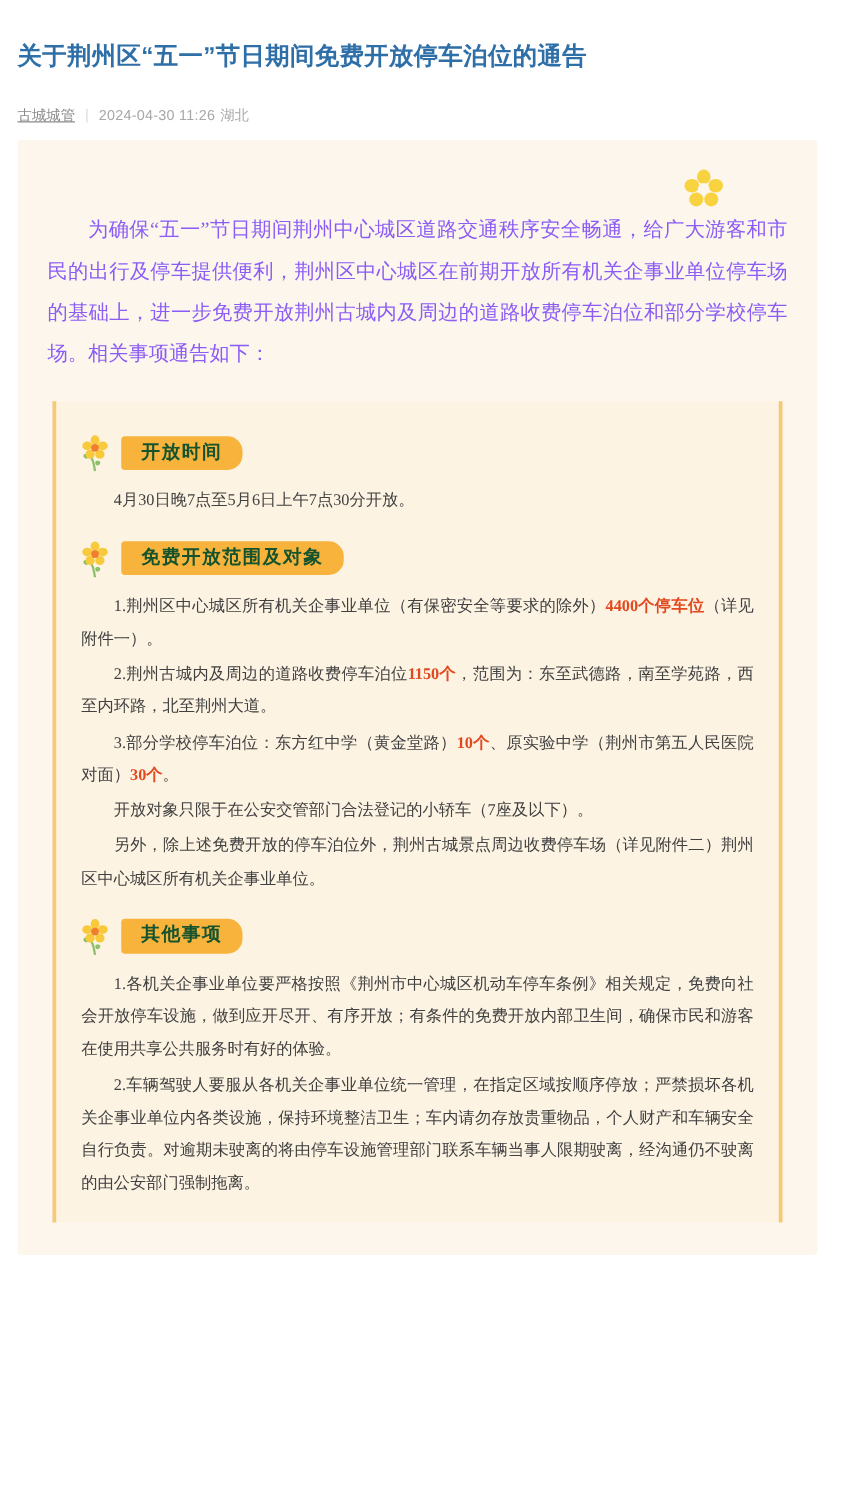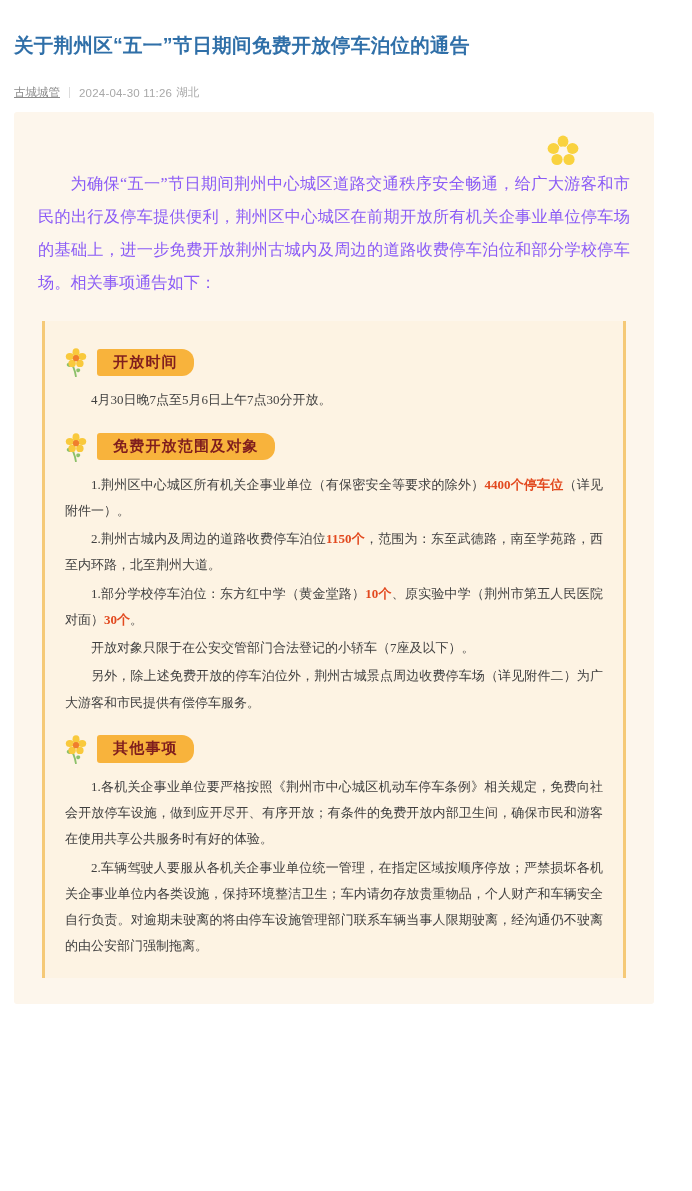--- a/index.html
+++ b/index.html
@@ -95,21 +95,21 @@
   }
   .flower-bullet {
     width: 26px;
     height: 30px;
     flex: 0 0 26px;
     margin-right: 8px;
   }
   .section-label {
     display: inline-block;
     background: #f8b33c;
-    color: #7f1d1d;
+    color: #14532d;
     font-family: "Liberation Sans", "DejaVu Sans", sans-serif;
     font-weight: bold;
     font-size: 15px;
     letter-spacing: 1.2px;
     padding: 5px 16px 6px 16px;
     border-radius: 3px 12px 12px 3px;
     line-height: 1.1;
   }
 
   .para {
@@ -202,24 +202,24 @@
         <span class="section-label">免费开放范围及对象</span>
       </div>
 
       <p class="para">
         <span>1.荆州区中心城区所有机关企事业单位（有保密安全等要求的除外）</span><span class="hl">4400个停车位</span><span>（详见附件一）。</span>
       </p>
       <p class="para tight">
         <span>2.荆州古城内及周边的道路收费停车泊位</span><span class="hl">1150个</span><span>，范围为：东至武德路，南至学苑路，西至内环路，北至荆州大道。</span>
       </p>
       <p class="para tight">
-        <span>1.部分学校停车泊位：东方红中学（黄金堂路）</span><span class="hl">10个</span><span>、原实验中学（荆州市第五人民医院对面）</span><span class="hl">30个</span><span>。</span>
+        <span>3.部分学校停车泊位：东方红中学（黄金堂路）</span><span class="hl">10个</span><span>、原实验中学（荆州市第五人民医院对面）</span><span class="hl">30个</span><span>。</span>
       </p>
       <p class="para tight">开放对象只限于在公安交管部门合法登记的小轿车（7座及以下）。</p>
-      <p class="para tight">另外，除上述免费开放的停车泊位外，荆州古城景点周边收费停车场（详见附件二）为广大游客和市民提供有偿停车服务。</p>
+      <p class="para tight">另外，除上述免费开放的停车泊位外，荆州古城景点周边收费停车场（详见附件二）荆州区中心城区所有机关企事业单位。</p>
 
       <div class="sec-gap"></div>
 
       <div class="section-head">
         <span class="flower-bullet">
           <svg viewBox="0 0 26 30" width="26" height="30" aria-hidden="true">
             <path d="M13 30 C12 23 11 19 7 15" stroke="#8cc06a" stroke-width="1.8" fill="none"></path>
             <path d="M7.5 16 C4 15 2.5 18 5 19.6 C7 20.9 8.6 18.6 7.5 16 Z" fill="#8cc06a"></path>
             <path d="M13.6 22 C16.8 20.5 18.6 23.4 16 25 C13.8 26.3 12.6 23.6 13.6 22 Z" fill="#8cc06a"></path>
             <g fill="#f9c93c">

